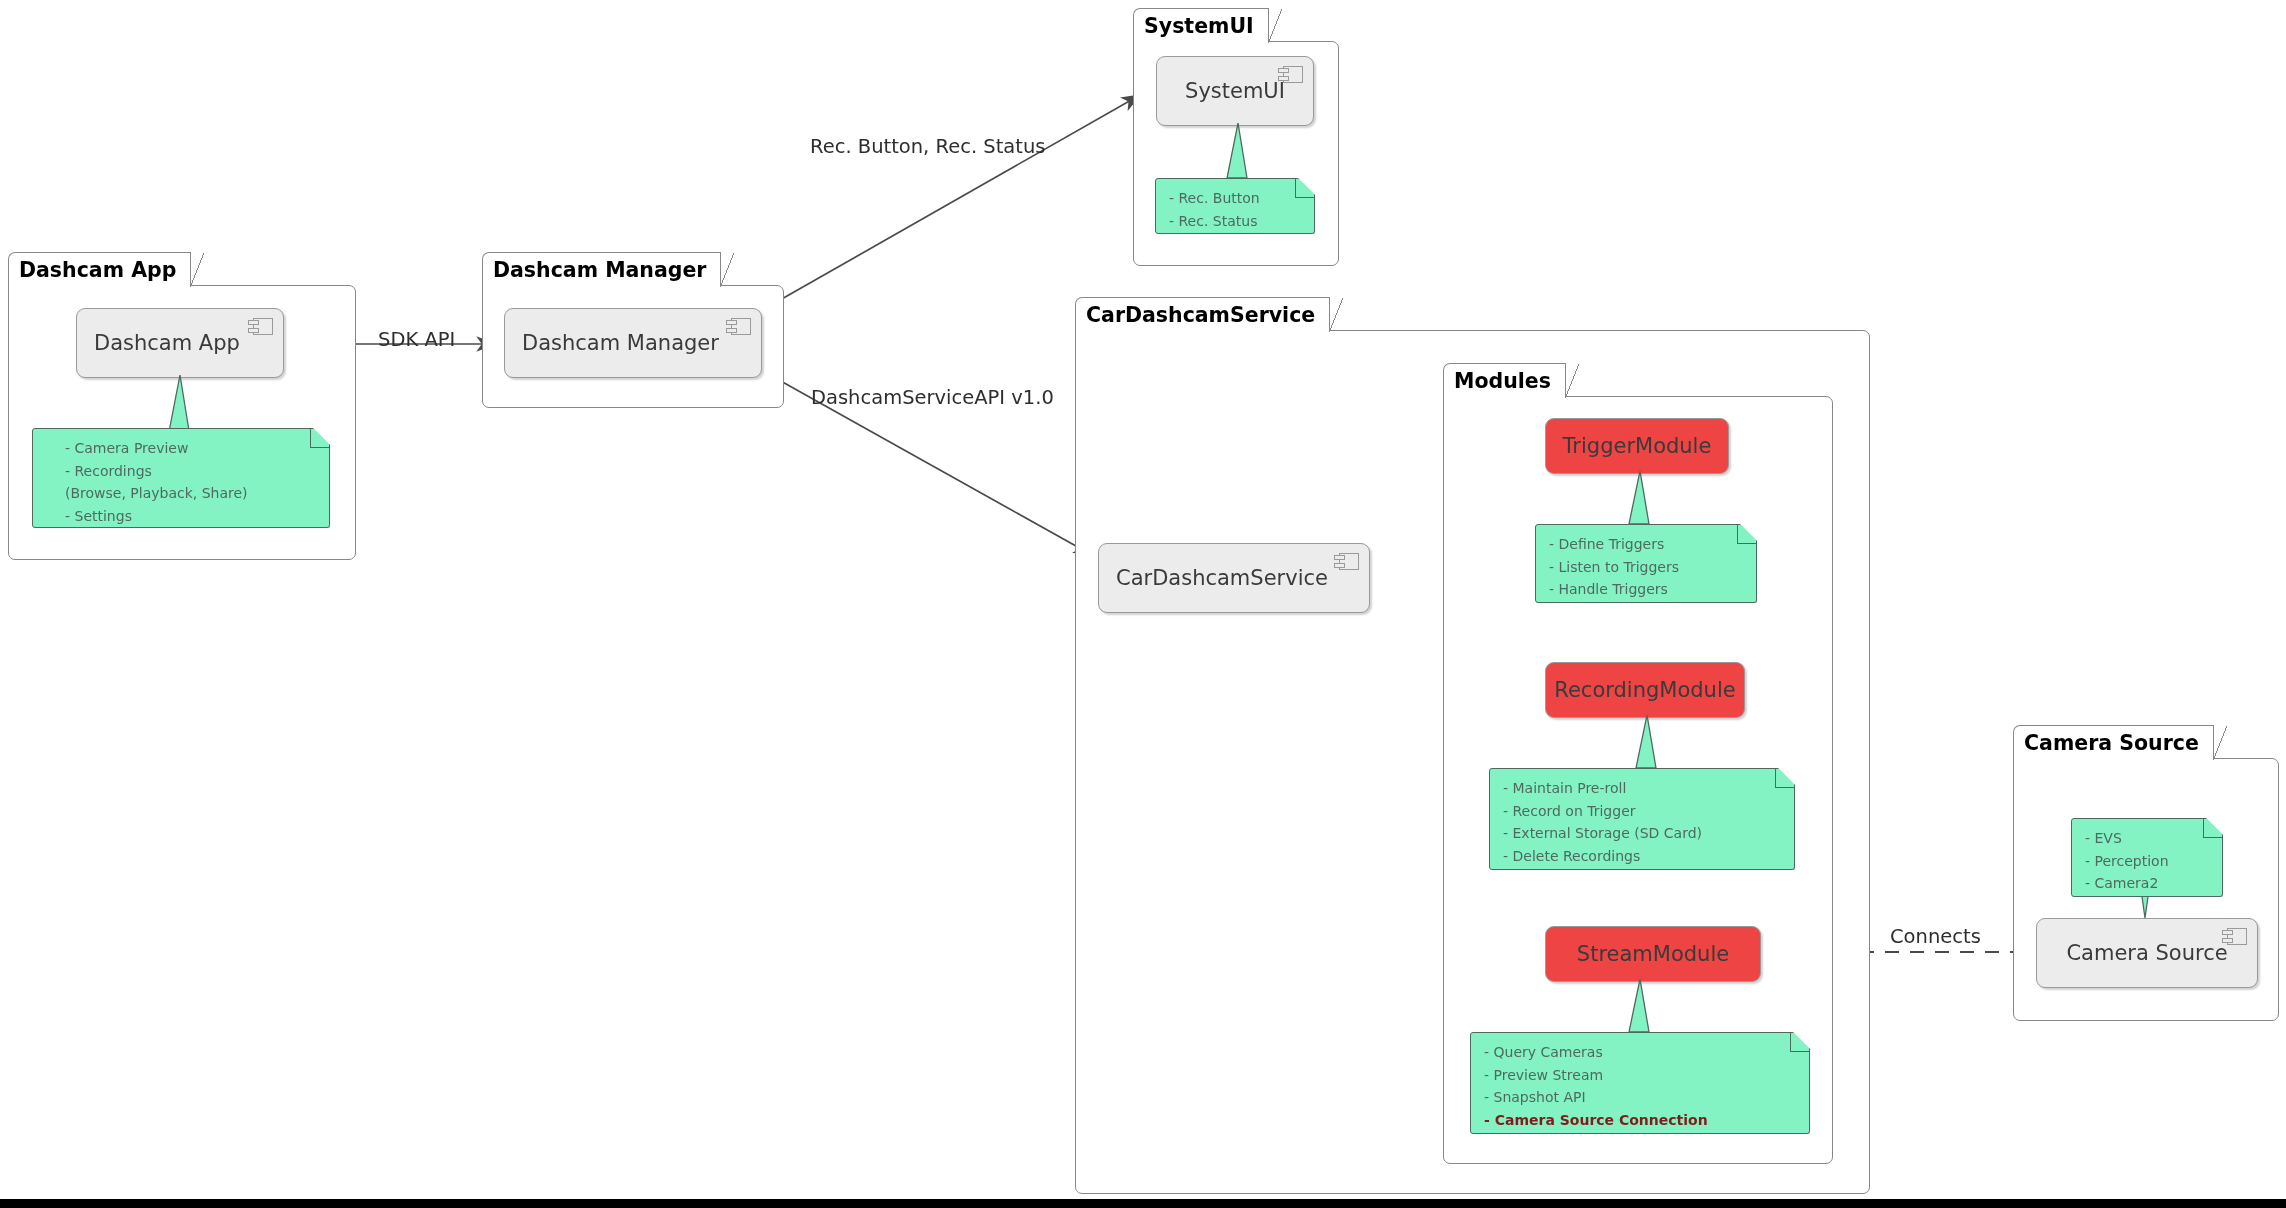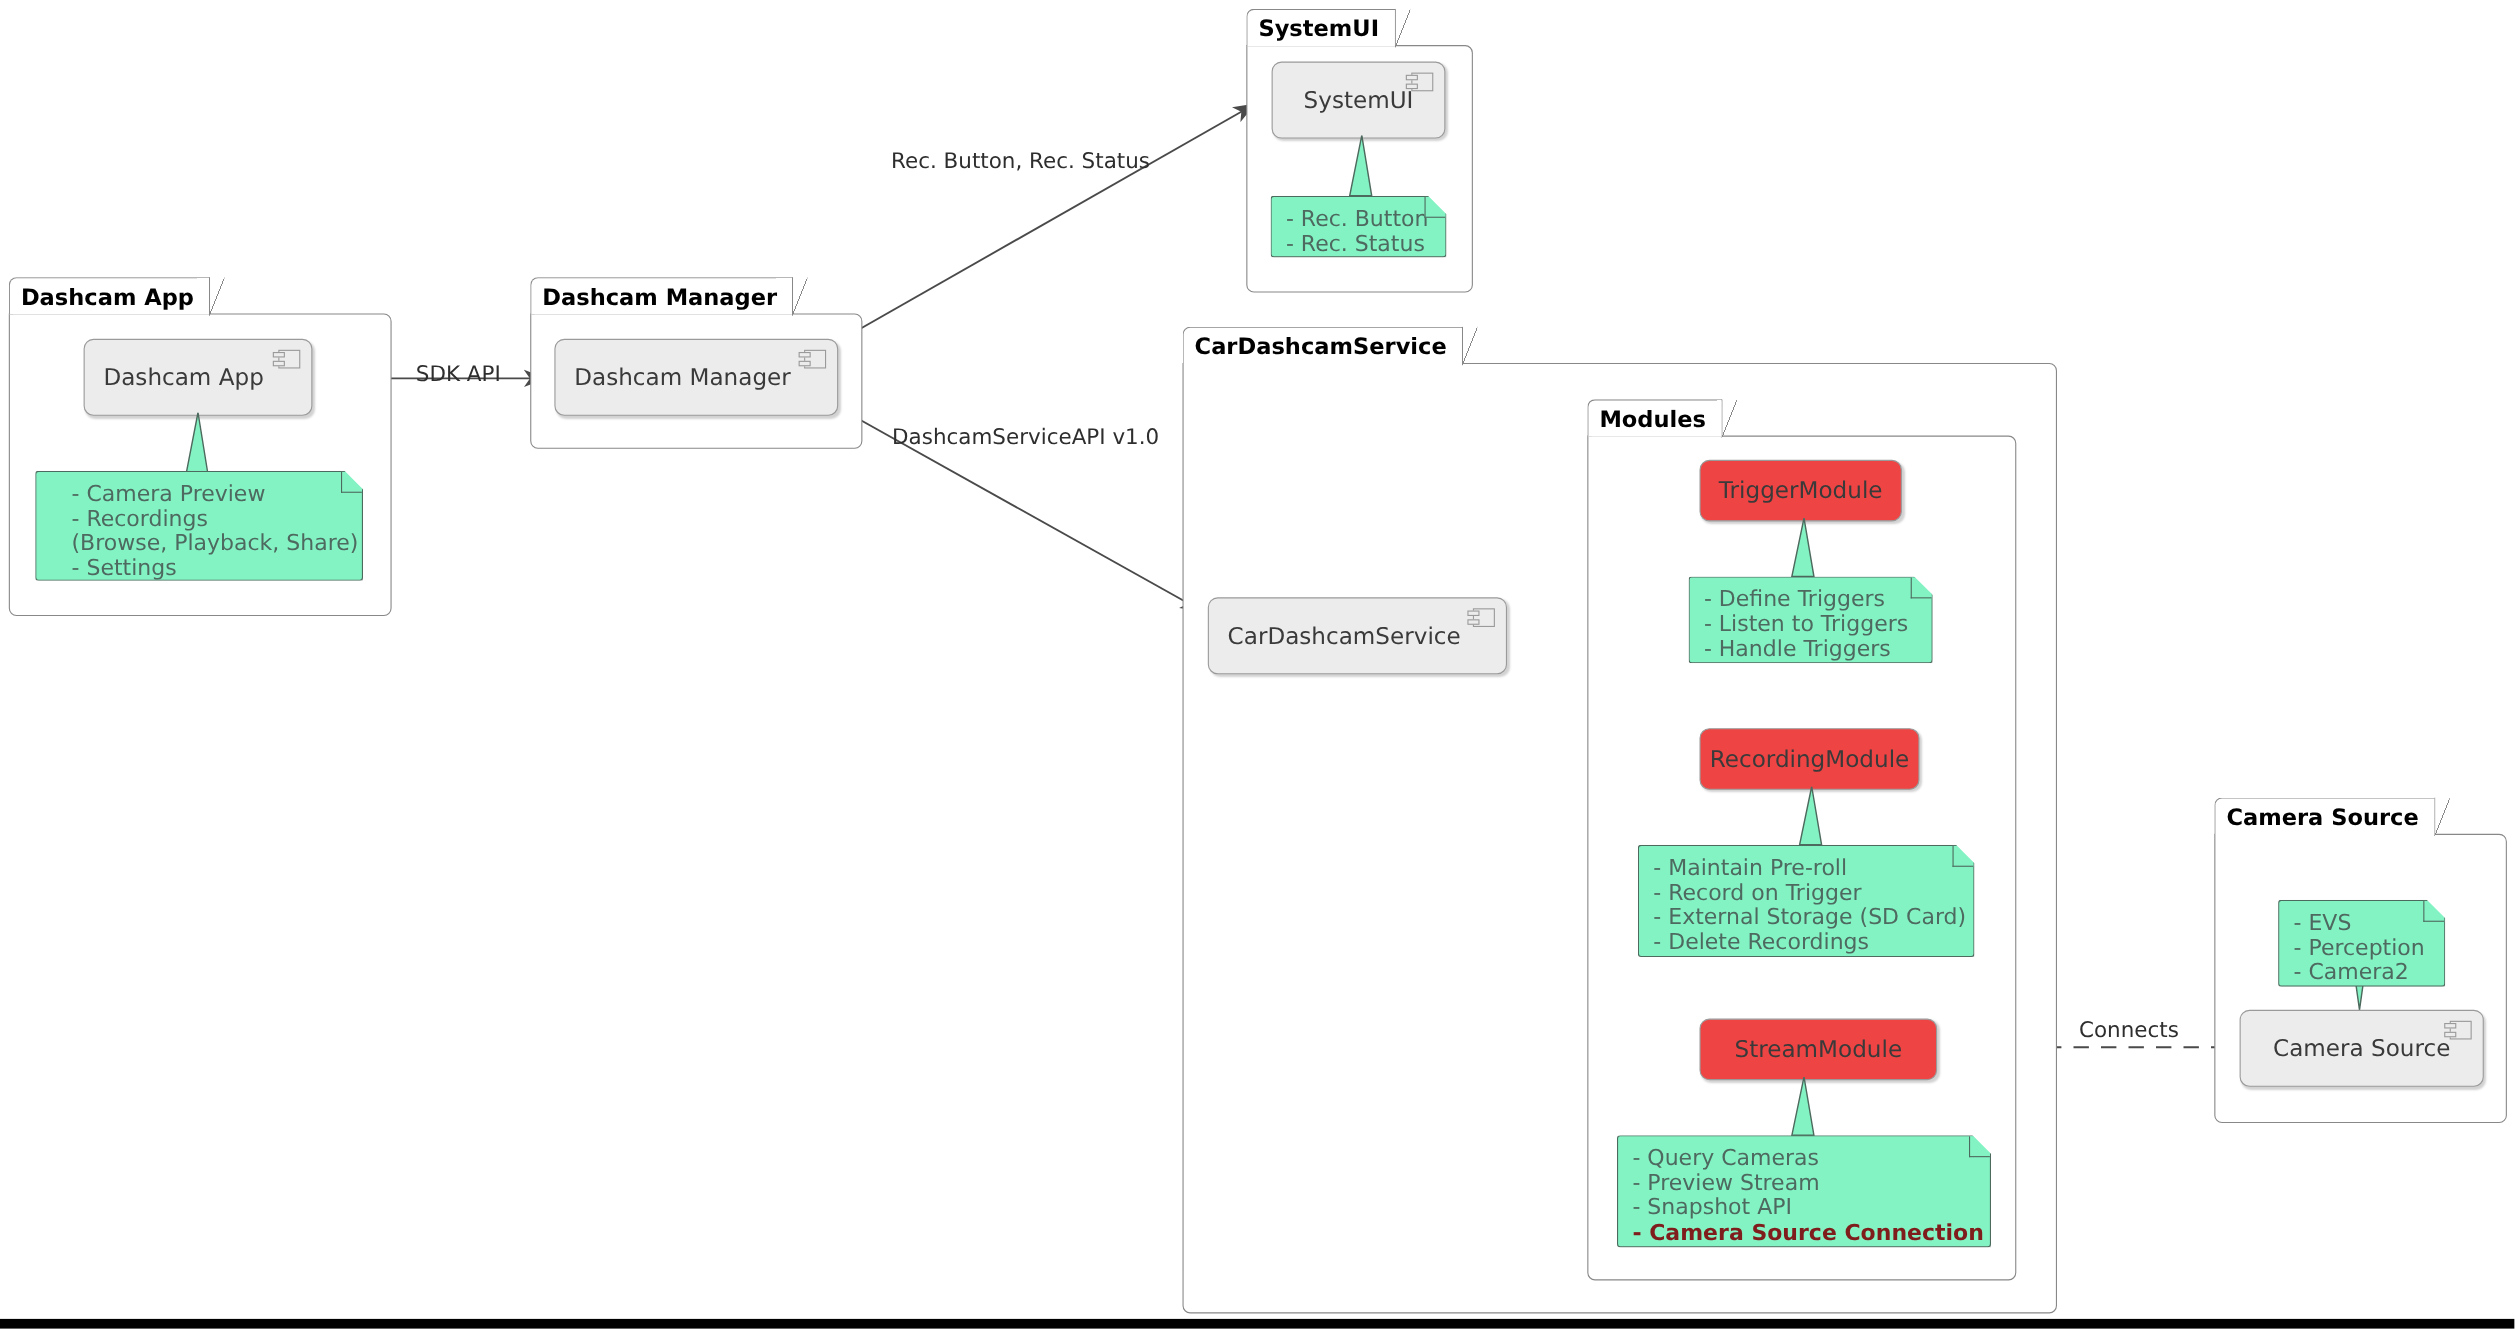--- a/index.html
+++ b/index.html
@@ -51,21 +51,21 @@
   .modbox{position:absolute;box-sizing:border-box;
         background:#ef4444;border:1.3px solid #9A9A9A;border-radius:9px;
         box-shadow:2px 2px 2px rgba(0,0,0,0.18);
         display:flex;align-items:center;justify-content:center;
         font-size:21px;color:#3A3A3A;white-space:nowrap;z-index:4;}
 
   
   .note{position:absolute;box-sizing:border-box;
         background:#84F3C4;border:1.5px solid #4D6A5E;
         box-shadow:2px 2px 2px rgba(0,0,0,0.22);
-        font-size:20px;line-height:22.5px;color:#4E6A60;
+        font-size:14px;line-height:22.5px;color:#4E6A60;
         padding:8px 14px 8px 13px;
         z-index:5;
         clip-path:polygon(0 0, calc(100% - 17px) 0, 100% 17px, 100% 100%, 0 100%);
         border-radius:3px;}
   .note .fold{position:absolute;right:0;top:0;width:18px;height:18px;
         background:#84F3C4;
         border-left:1.5px solid #4D6A5E;border-bottom:1.5px solid #4D6A5E;
         transform:none;}
   .note b{font-weight:bold;color:#7f1d1d;}
   .note .ln{white-space:nowrap;}

